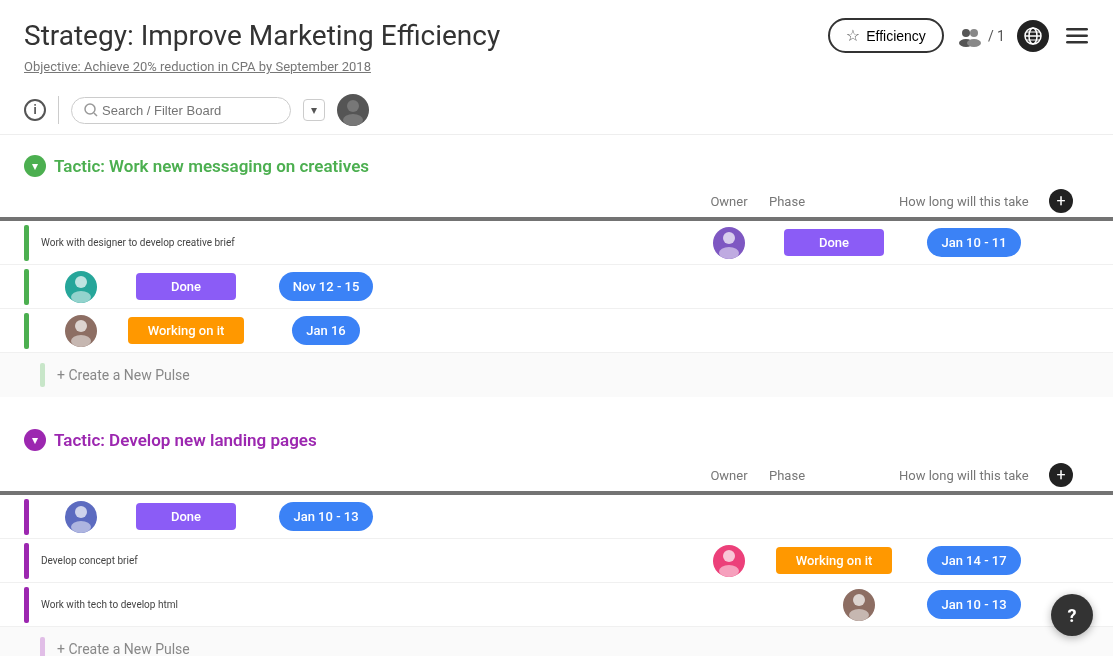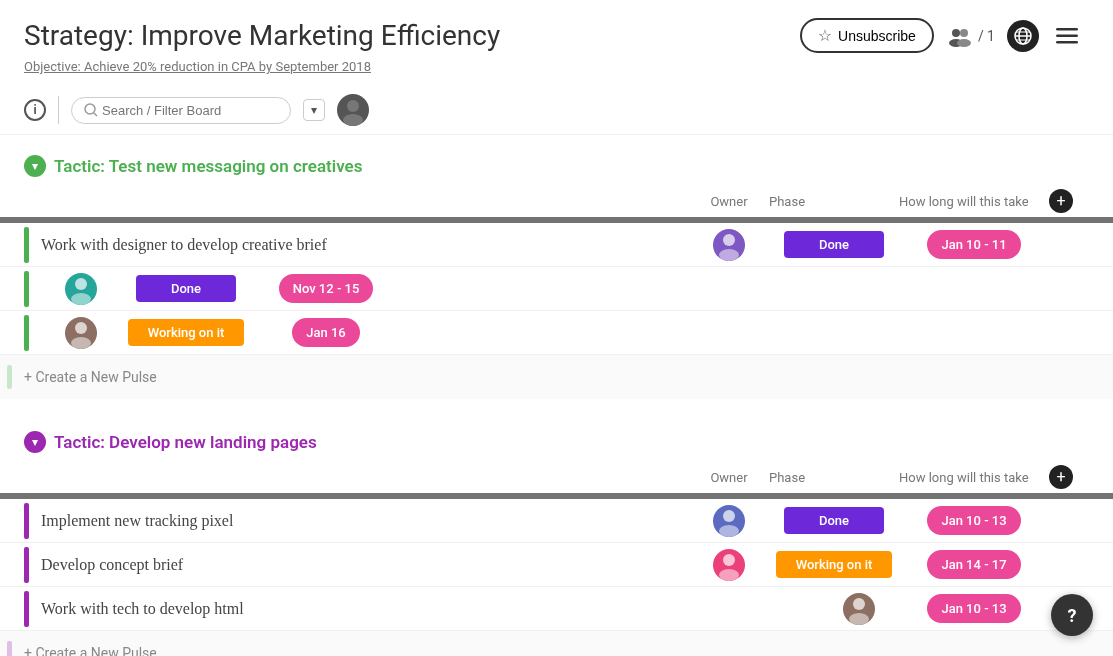--- a/index.html
+++ b/index.html
@@ -8,21 +8,21 @@
       background: #fff;
       color: #333;
       width: 1113px;
       min-height: 656px;
       overflow-x: hidden;
     }
 
     .header {
       display: flex;
       align-items: center;
-      padding: 18px 30px 4px 24px;
+      padding: 18px 20px 4px 24px;
       gap: 28px;
     }
 
     .page-title {
       font-size: 28px;
       font-weight: 400;
       color: #333;
       flex: 1;
     }
 
@@ -191,21 +191,21 @@
       font-weight: 600;
     }
 
     .section-title.green { color: #4caf50; }
     .section-title.purple { color: #9c27b0; }
 
     .table-header {
       display: flex;
       align-items: center;
       padding: 4px 24px;
-      border-bottom: 6px solid #737373;
+      border-bottom: 4px solid #737373;
     }
 
     .table-header .pulse-col {
       flex: 1;
     }
 
     .col-label {
       font-size: 13px;
       color: #777;
       text-align: center;
@@ -230,23 +230,22 @@
       border-radius: 2px;
       margin-right: 12px;
       flex-shrink: 0;
     }
 
     .row-indicator.green { background: #4caf50; }
     .row-indicator.purple { background: #9c27b0; }
 
     .row-label {
       flex: 1;
-      font-size: 16px;
+      font-size: 10px;
       color: #444;
-      font-family: Liberation Serif, serif;
     }
 
     .owner-cell {
       width: 80px;
       display: flex;
       align-items: center;
       justify-content: center;
     }
 
     .avatar-img {
@@ -270,33 +269,33 @@
     .phase-badge {
       padding: 6px 20px;
       border-radius: 4px;
       font-size: 13px;
       color: white;
       font-weight: 500;
       text-align: center;
       min-width: 100px;
     }
 
-    .phase-done { background: #6d28d9; }
+    .phase-done { background: #8b5cf6; }
     .phase-working { background: #ff9800; }
     .phase-stuck { background: #f44336; }
 
     .timeline-cell {
       width: 150px;
       display: flex;
       align-items: center;
       justify-content: center;
     }
 
     .timeline-badge {
-      background: #ec4899;
+      background: #3b82f6;
       color: white;
       padding: 7px 14px;
       border-radius: 20px;
       font-size: 13px;
       font-weight: 500;
       white-space: nowrap;
     }
 
     .add-cell {
       width: 40px;
@@ -315,21 +314,21 @@
       align-items: center;
       justify-content: center;
       font-size: 16px;
       cursor: pointer;
       line-height: 1;
     }
 
     .create-pulse-row {
       display: flex;
       align-items: center;
-      padding: 10px 7px;
+      padding: 10px 40px;
       background: #fafafa;
     }
 
     .create-pulse-indicator {
       width: 5px;
       height: 24px;
       border-radius: 2px;
       margin-right: 12px;
       flex-shrink: 0;
     }
@@ -367,21 +366,21 @@
     }
   </style>
 </head>
 <body>
 
 <div class="header">
   <h1 class="page-title">Strategy: Improve Marketing Efficiency</h1>
   <div class="header-actions">
     <button class="unsubscribe-btn">
       <span class="star-icon">☆</span>
-      <span>Unsubscribe</span>
+      <span>Efficiency</span>
     </button>
     <div class="members-badge">
 
       <svg width="28" height="22" viewBox="0 0 28 22">
         <circle cx="10" cy="8" r="4" fill="#555"></circle>
         <circle cx="18" cy="8" r="4" fill="#888"></circle>
         <ellipse cx="10" cy="18" rx="7" ry="4" fill="#555"></ellipse>
         <ellipse cx="18" cy="18" rx="7" ry="4" fill="#888"></ellipse>
       </svg>
       <span>/ 1</span>
@@ -425,21 +424,21 @@
       <circle cx="16" cy="12" r="6" fill="#777"></circle>
       <ellipse cx="16" cy="26" rx="10" ry="6" fill="#777"></ellipse>
     </svg>
   </div>
 </div>
 
 <div id="sections-container">
     <div class="section">
     <div class="section-header">
       <div class="chevron green">▾</div>
-      <span class="section-title green">Tactic: Test new messaging on creatives</span>
+      <span class="section-title green">Tactic: Work new messaging on creatives</span>
     </div>
 
     <div class="table-header">
       <div class="pulse-col"></div>
       <div class="owner-col col-label">Owner</div>
       <div class="phase-col col-label">Phase</div>
       <div class="timeline-col col-label">How long will this take</div>
       <div class="add-col">
         <div class="add-btn">+</div>
       </div>
@@ -514,21 +513,20 @@
       <div class="pulse-col"></div>
       <div class="owner-col col-label">Owner</div>
       <div class="phase-col col-label">Phase</div>
       <div class="timeline-col col-label">How long will this take</div>
       <div class="add-col">
         <div class="add-btn">+</div>
       </div>
     </div>
   <div class="table-row">
       <div class="row-indicator purple"></div>
-      <div class="row-label">Implement new tracking pixel</div>
       <div class="owner-cell">
         <div class="avatar-img" style="background:#5c6bc0">
           <svg viewBox="0 0 32 32" width="32" height="32">
             <circle cx="16" cy="11" r="6" fill="rgba(255,255,255,0.7)"></circle>
             <ellipse cx="16" cy="26" rx="10" ry="6" fill="rgba(255,255,255,0.5)"></ellipse>
           </svg>
         </div>
       </div>
       <div class="phase-cell">
         <div class="phase-badge phase-done">Done</div>

